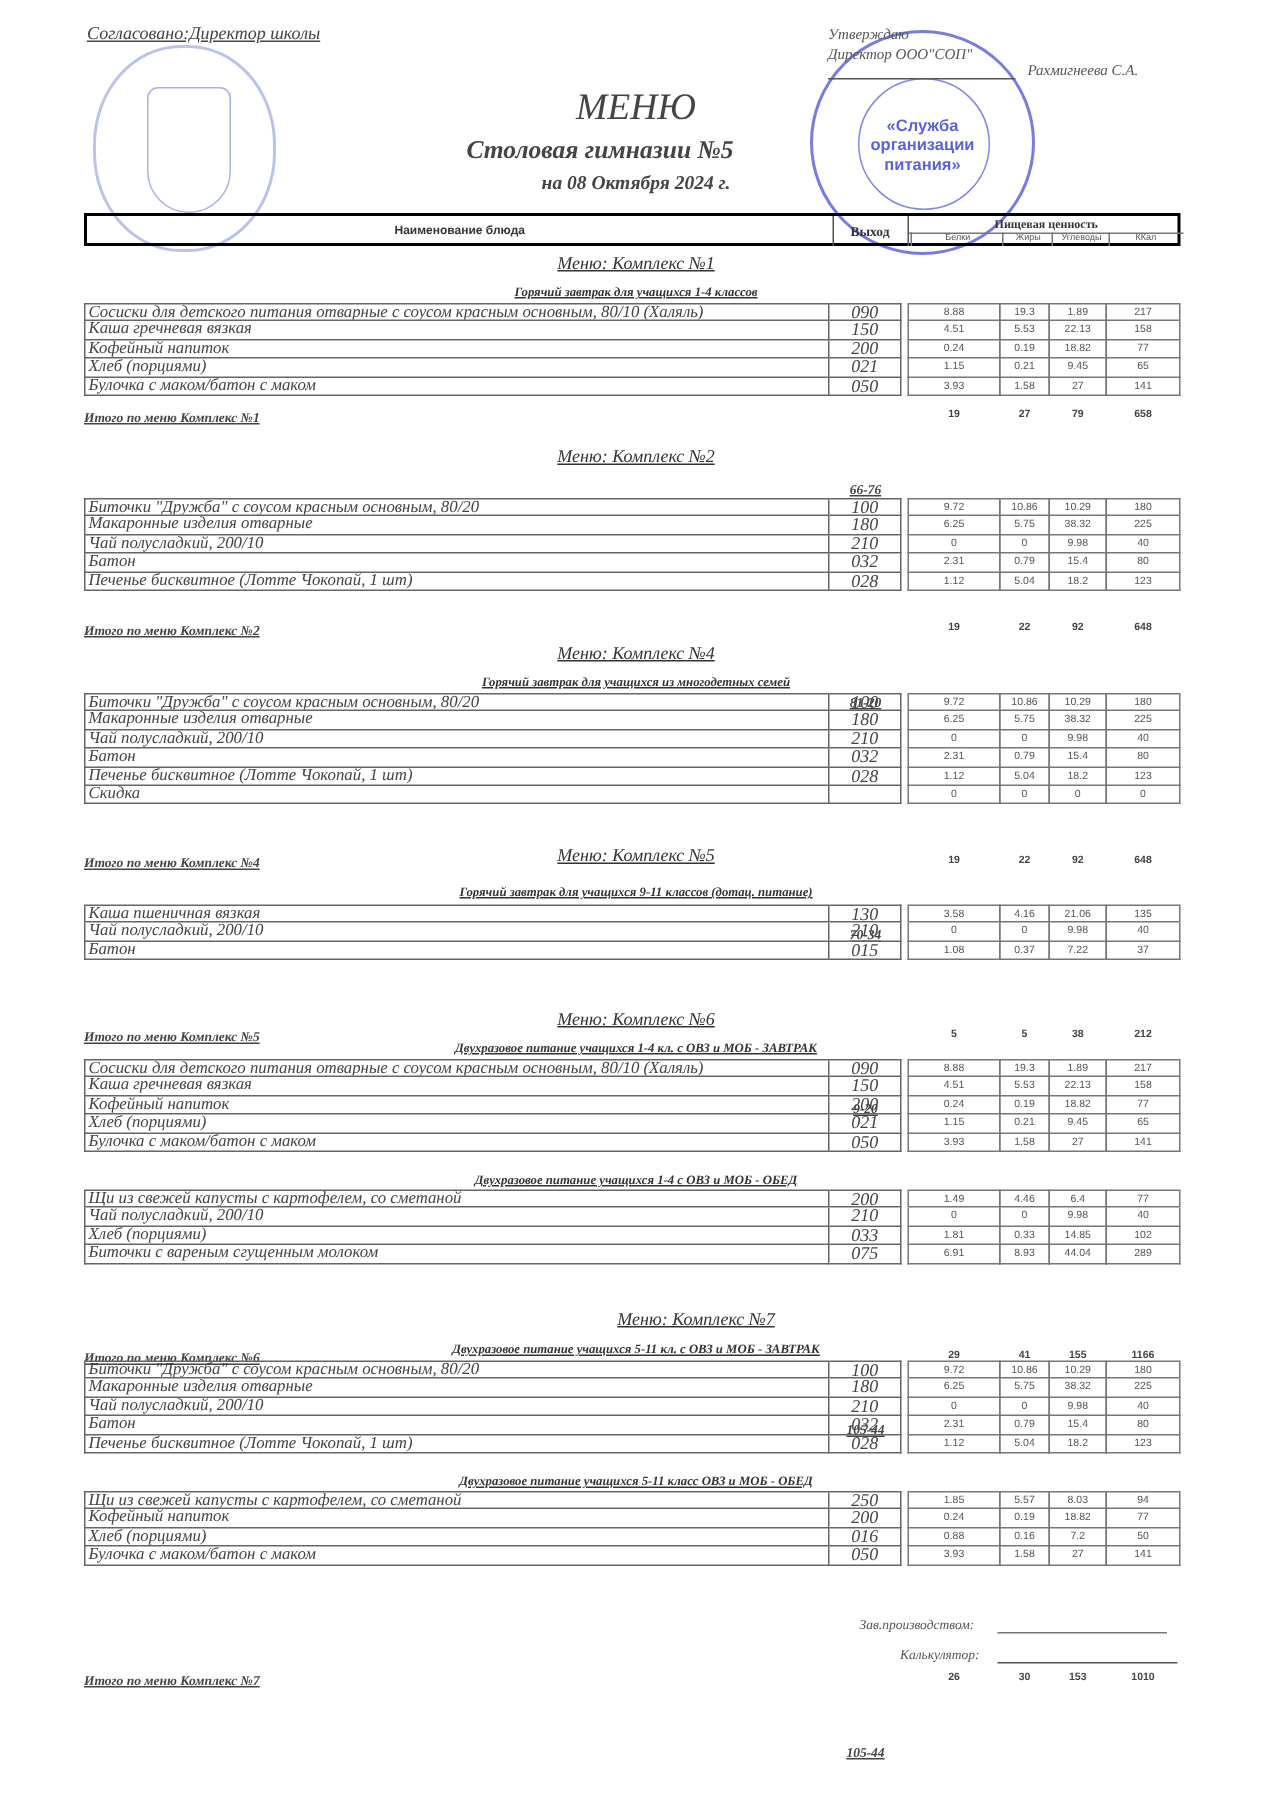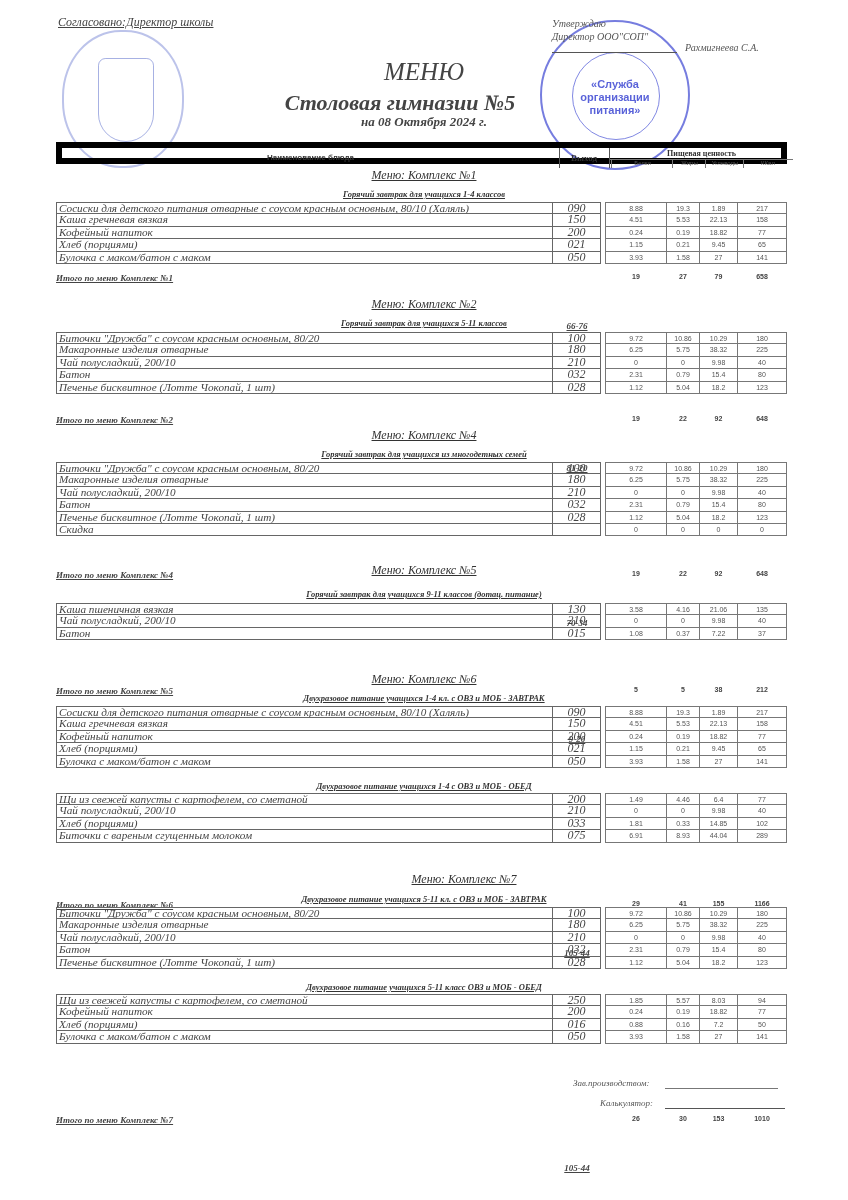--- a/index.html
+++ b/index.html
@@ -4,24 +4,24 @@
 <style>
   html, body { margin:0; padding:0; background:#fff; }
   body { width:848px; height:1200px; position:relative; overflow:hidden; font-family:"Liberation Serif", serif; color:#333; }
   .abs { position:absolute; }
   .it { font-style:italic; }
   .agreed { left:58px; top:15px; font-size:12px; text-decoration:underline; color:#444; }
   .approve { left:552px; top:17px; font-size:10px; line-height:13px; color:#555; }
   .approve-line { left:552px; top:52px; width:125px; border-top:1px solid #555; }
   .approve-name { left:685px; top:42px; font-size:10px; color:#555; }
   .title { left:0; width:848px; text-align:center; top:58px; font-size:25px; color:#444; }
-  .subtitle { left:0; width:800px; text-align:center; top:90px; font-size:22px; font-weight:bold; color:#444; }
+  .subtitle { left:0; width:800px; text-align:center; top:90px; font-size:17px; font-weight:bold; color:#444; }
   .date { left:0; width:848px; text-align:center; top:114px; font-size:13px; font-weight:bold; color:#444; }
 
-  .hdr { left:56px; top:142px; width:731px; height:22px; border:6px solid #000000; box-sizing:border-box; }
+  .hdr { left:56px; top:142px; width:731px; height:22px; border:2px solid #000000; box-sizing:border-box; }
   .hdr .c-name { position:absolute; left:0; top:0; width:497px; height:20px; border-right:1px solid #555; font-size:8px; font-weight:bold; text-align:center; line-height:20px; font-family:"Liberation Sans", sans-serif; }
   .hdr .c-out { position:absolute; left:497px; top:0; width:50px; height:20px; border-right:1px solid #555; font-size:9px; font-weight:bold; text-align:center; line-height:20px; }
   .hdr .c-nut { position:absolute; left:548px; top:0; width:183px; height:11px; font-size:8px; font-weight:bold; text-align:center; line-height:11px; border-bottom:1px solid #777; }
   .hdr .c-sub { position:absolute; top:11px; height:9px; font-size:6px; text-align:center; line-height:9px; border-left:1px solid #777; color:#555; font-family:"Liberation Sans", sans-serif; }
 
   .sec-title { left:0; width:848px; text-align:center; font-size:12px; text-decoration:underline; color:#333; font-style:italic; }
   .sub-title { left:0; width:848px; text-align:center; font-size:8.5px; font-weight:bold; text-decoration:underline; font-style:italic; color:#333; }
 
   .tbl { left:56px; width:613px; }
   .row { position:relative; height:12.4px; }
@@ -129,21 +129,20 @@
     </div>
     <div class="abs tbl total" style="top: 272px;">
       <span class="label">Итого по меню Комплекс №1</span>
       <span class="code">66-76</span>
       <span class="t" style="left:549px;width:62px;">19</span>
       <span class="t" style="left:610px;width:34px;">27</span>
       <span class="t" style="left:643px;width:39px;">79</span>
       <span class="t" style="left:681px;width:50px;">658</span>
     </div>
     <div class="abs sec-title" style="top: 297px;">Меню: Комплекс №2</div>
-    <div class="abs sub-title" style="top: 318px;">Горячий завтрак для учащихся 5-11 классов</div>
     <div class="abs tbl" style="top: 332px;">
       <div class="row">
         <div class="name">Биточки  "Дружба" с соусом красным основным, 80/20</div>
         <div class="out">100</div>
         <div class="n n1">9.72</div>
         <div class="n n2">10.86</div>
         <div class="n n3">10.29</div>
         <div class="n n4">180</div>
       </div>
       <div class="row">

